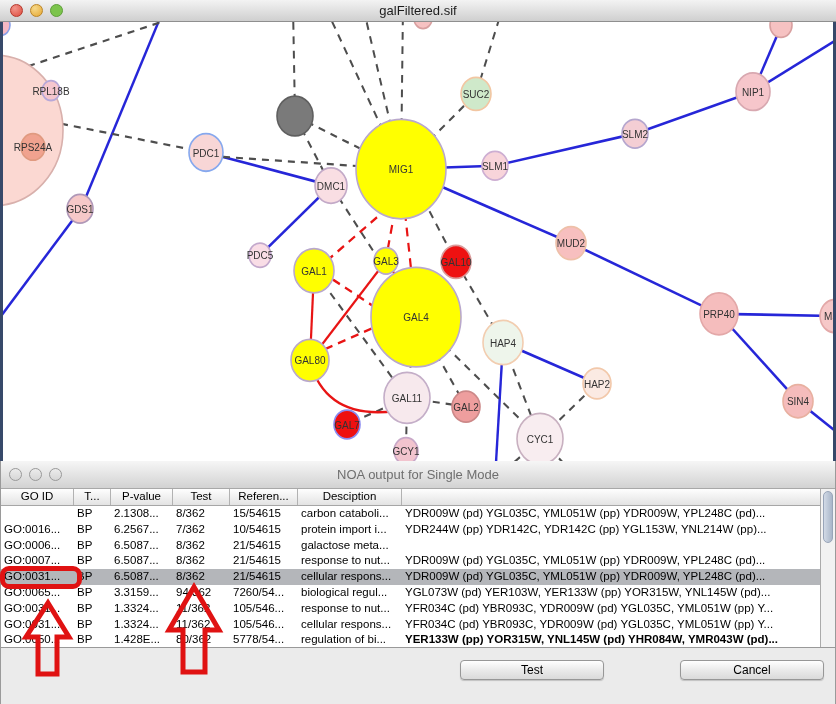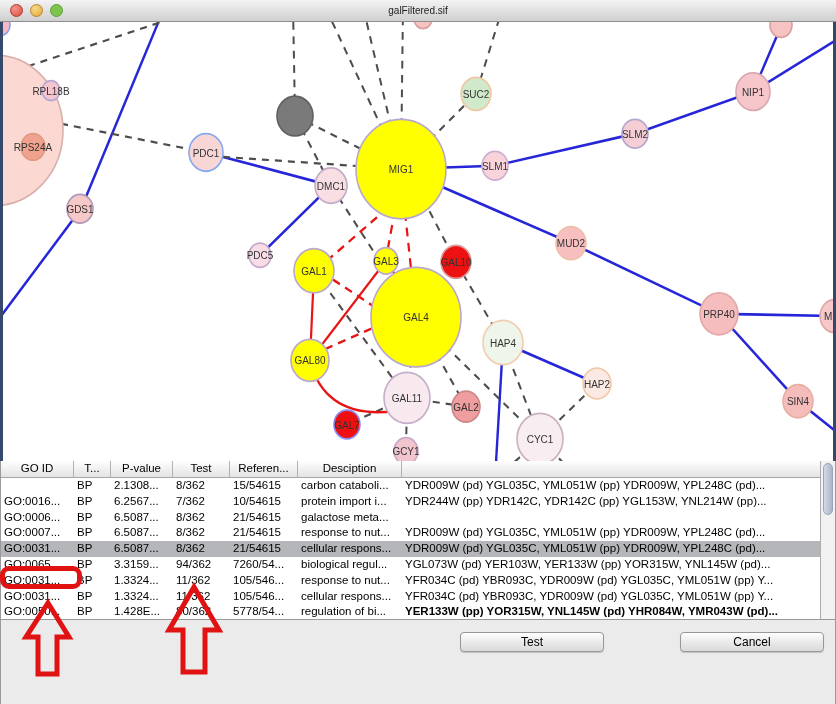--- a/index.html
+++ b/index.html
@@ -4,21 +4,21 @@
 <style>
   html,body{margin:0;padding:0;}
   body{width:836px;height:704px;position:relative;overflow:hidden;
        font-family:"Liberation Sans",sans-serif;background:#e8e8e8;}
 
   
   .win1{position:absolute;top:0;left:0;width:836px;height:461px;}
   .tbar1{height:22px;background:linear-gradient(#f3f3f3,#cfcfcf);
          border-bottom:1px solid #8f8f8f;position:relative;box-sizing:border-box;}
   .wtitle{position:absolute;left:0;right:0;top:0;text-align:center;
-          font-size:10px;color:#1c1c1c;line-height:21px;}
+          font-size:13px;color:#1c1c1c;line-height:21px;}
   .tl{position:absolute;top:4px;width:13px;height:13px;border-radius:50%;box-sizing:border-box;}
   .tl.red{left:10px;background:radial-gradient(circle at 35% 30%,#f2958b,#dd4b3e);border:1px solid #b5372b;}
   .tl.yel{left:30px;background:radial-gradient(circle at 35% 30%,#f6d98a,#e5a733);border:1px solid #bb8526;}
   .tl.grn{left:50px;background:radial-gradient(circle at 35% 30%,#c3eca2,#7cc44c;);border:1px solid #5f9e3a;background-color:#7cc44c;}
   .canvas1{position:relative;height:485px;background:#ffffff;box-sizing:border-box;
            border-left:3px solid #37496a;border-right:3px solid #37496a;border-bottom:3px solid #37496a;
            overflow:hidden;}
   .canvas1 svg{display:block;width:100%;height:100%;}
   .edge.blue{stroke:#2626d8;stroke-width:2.4;fill:none;}
   .edge.gray{stroke:#4d4d4d;stroke-width:2;stroke-dasharray:7 6;fill:none;}
@@ -252,20 +252,26 @@
         </g>
         <g>
           <circle cx="257" cy="211" r="11" fill="#f9dde6" stroke="#c3a8cc" stroke-width="1.6"></circle>
           <text x="257" y="211" class="nlabel">PDC5</text>
         </g>
       </svg>
   </div>
 </div>
 
 <div class="win2">
+  <div class="tbar2">
+    <span class="ring" style="left:8px"></span>
+    <span class="ring" style="left:28px"></span>
+    <span class="ring" style="left:48px"></span>
+    <div class="wtitle2">NOA output for Single Mode</div>
+  </div>
   <div class="tablewrap">
     <div id="noa-table">
         <div class="trow thead">
           <div class="tc th" style="width: 73px;">GO ID</div>
           <div class="tc th" style="width: 37px;">T...</div>
           <div class="tc th" style="width: 62px;">P-value</div>
           <div class="tc th" style="width: 57px;">Test</div>
           <div class="tc th" style="width: 68px;">Referen...</div>
           <div class="tc th" style="width: 104px;">Desciption</div>
         </div>

